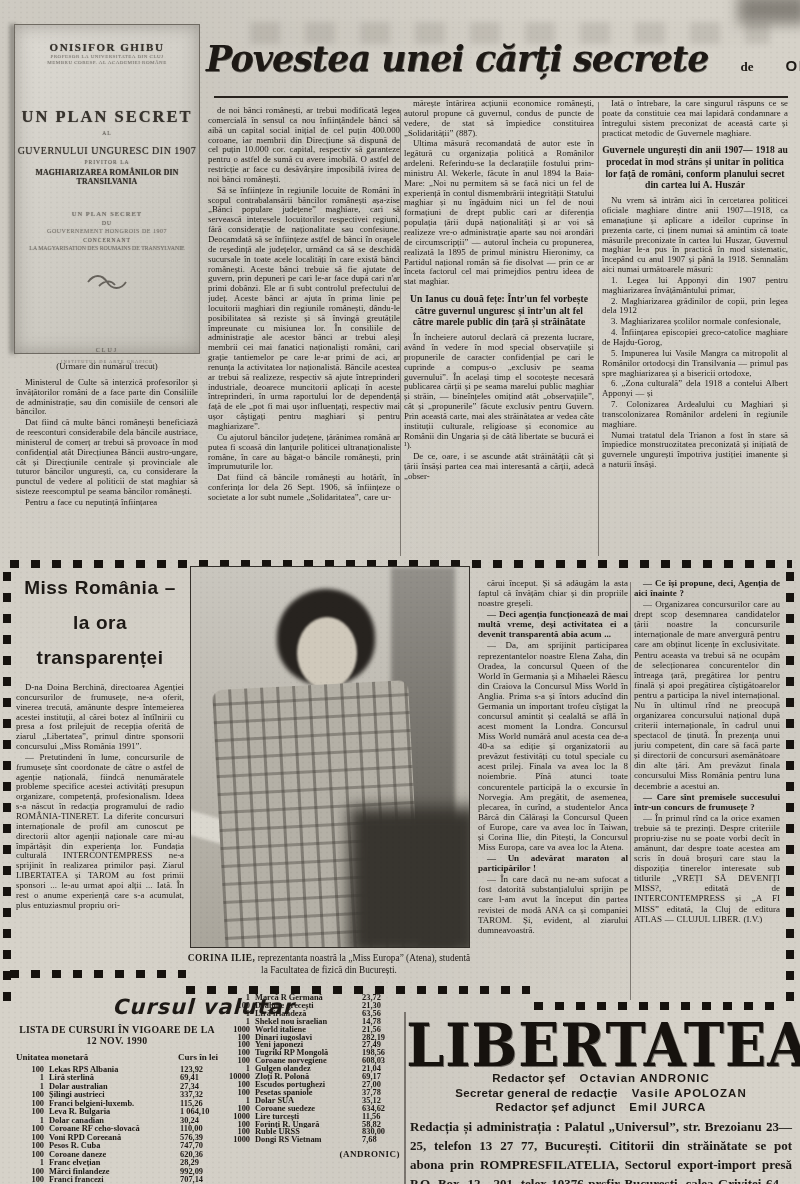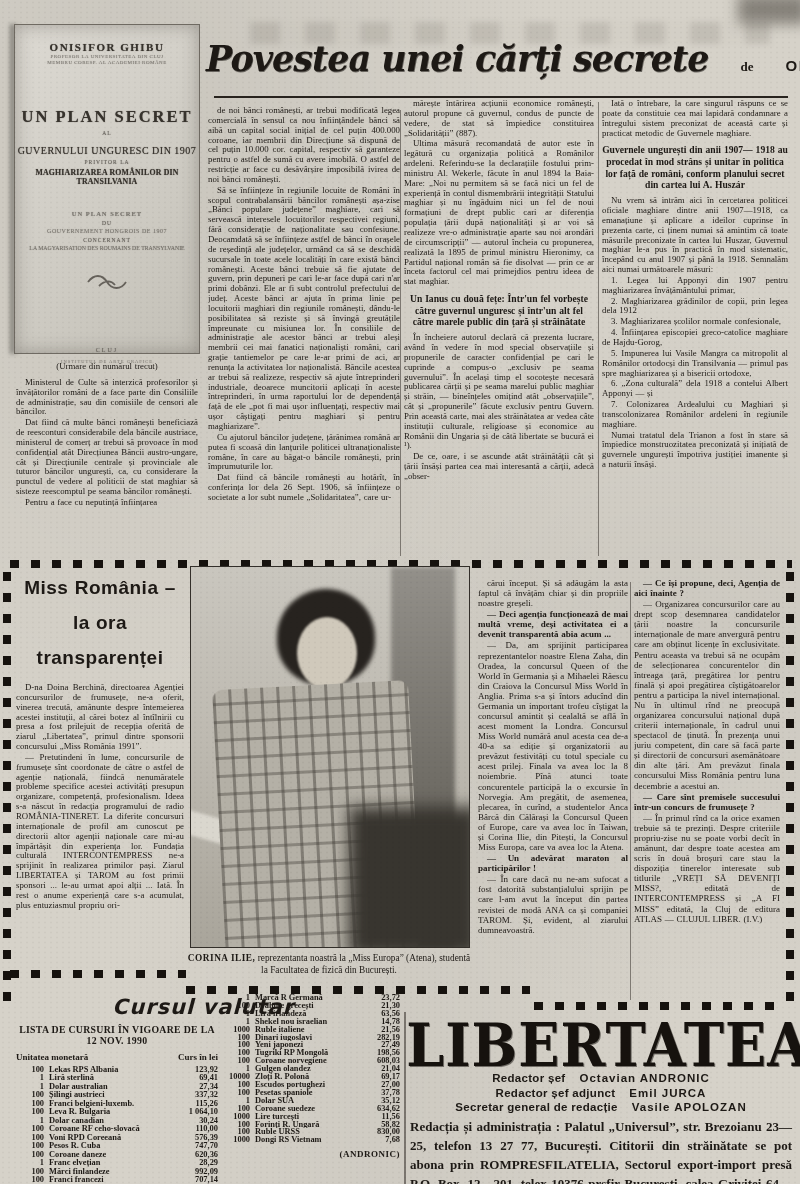--- a/index.html
+++ b/index.html
@@ -80,21 +80,21 @@
   #fx-left{position:absolute;left:16px;top:1024px;width:202px;}
   #fx-sub{text-align:center;font-weight:bold;font-size:9.8px;line-height:1.15;letter-spacing:.3px;}
   #fx-head{display:flex;justify-content:space-between;font-weight:bold;font-size:9px;margin:5px 0 4px 0;}
   .fx-rows{font-weight:bold;font-size:8.4px;}
   #fx-left .crow{line-height:8.5px;}
   #fx-right{position:absolute;left:222px;top:994px;width:178px;}
   #fx-right .crow{line-height:7.9px;}
   .crow{display:flex;}
   .crow .q{width:28px;text-align:right;}
   .crow .n{flex:1;padding-left:5px;white-space:nowrap;overflow:hidden;}
-  .crow .v{text-align:right;min-width:38px;}
+  .crow .v{text-align:left;min-width:38px;}
   #fx-credit{text-align:right;font-weight:bold;font-size:9px;margin-top:5px;letter-spacing:.5px;}
 
   
   #mast{position:absolute;left:410px;top:1014px;width:382px;text-align:center;}
   #mast-name{font-family:"DejaVu Serif",serif;font-weight:bold;font-size:53px;line-height:1.05;
     letter-spacing:1px;transform:scale(1.02,1.12);transform-origin:center top;color:#16120e;
     text-shadow:1px 1px 0 rgba(20,16,12,.5);}
   .role-line{font-family:"Liberation Sans",sans-serif;font-weight:bold;font-size:11.5px;margin-top:2.5px;letter-spacing:.3px;}
   .role-label{margin-right:14px;}
   .role-name{letter-spacing:1px;}
@@ -321,21 +321,21 @@
           <span class="n">Liră irlandeză</span>
           <span class="v">63,56</span>
         </div>
         <div class="crow">
           <span class="q">1</span>
           <span class="n">Shekel nou israelian</span>
           <span class="v">14,78</span>
         </div>
         <div class="crow">
           <span class="q">1000</span>
-          <span class="n">Ruble italiene</span>
+          <span class="n">World italiene</span>
           <span class="v">21,56</span>
         </div>
         <div class="crow">
           <span class="q">100</span>
           <span class="n">Dinari iugoslavi</span>
           <span class="v">282,19</span>
         </div>
         <div class="crow">
           <span class="q">100</span>
           <span class="n">Yeni japonezi</span>
@@ -404,19 +404,19 @@
       </div>
     <div id="fx-credit">(ANDRONIC)</div>
   </div>
 
   <div class="vrule" style="left:404px;top:1012px;height:172px;width:2px;"></div>
 
   <div id="mast">
     <div id="mast-name">LIBERTATEA</div>
     <div>
         <div class="role-line"><span class="role-label">Redactor șef</span><span class="role-name">Octavian ANDRONIC</span></div>
+        <div class="role-line"><span class="role-label">Secretar general de redacție</span><span class="role-name">Vasile APOLOZAN</span></div>
         <div class="role-line"><span class="role-label">Redactor șef adjunct</span><span class="role-name">Emil JURCA</span></div>
-        <div class="role-line"><span class="role-label">Secretar general de redacție</span><span class="role-name">Vasile APOLOZAN</span></div>
       </div>
     <div id="mast-address">Redacția și administrația : Palatul „Universul”, str. Brezoianu 23—25, telefon 13 27 77, București. Cititorii din străinătate se pot abona prin ROMPRESFILATELIA, Sectorul export-import presă P.O. Box, 12—201, telex 10376 prsfir București, calea Griviței 64—66 ; telefax : „Libertatea” — 137895. Tiparul : Tipografia „Universul”</div>
   </div>
 
 </div>
 
 </body></html>

